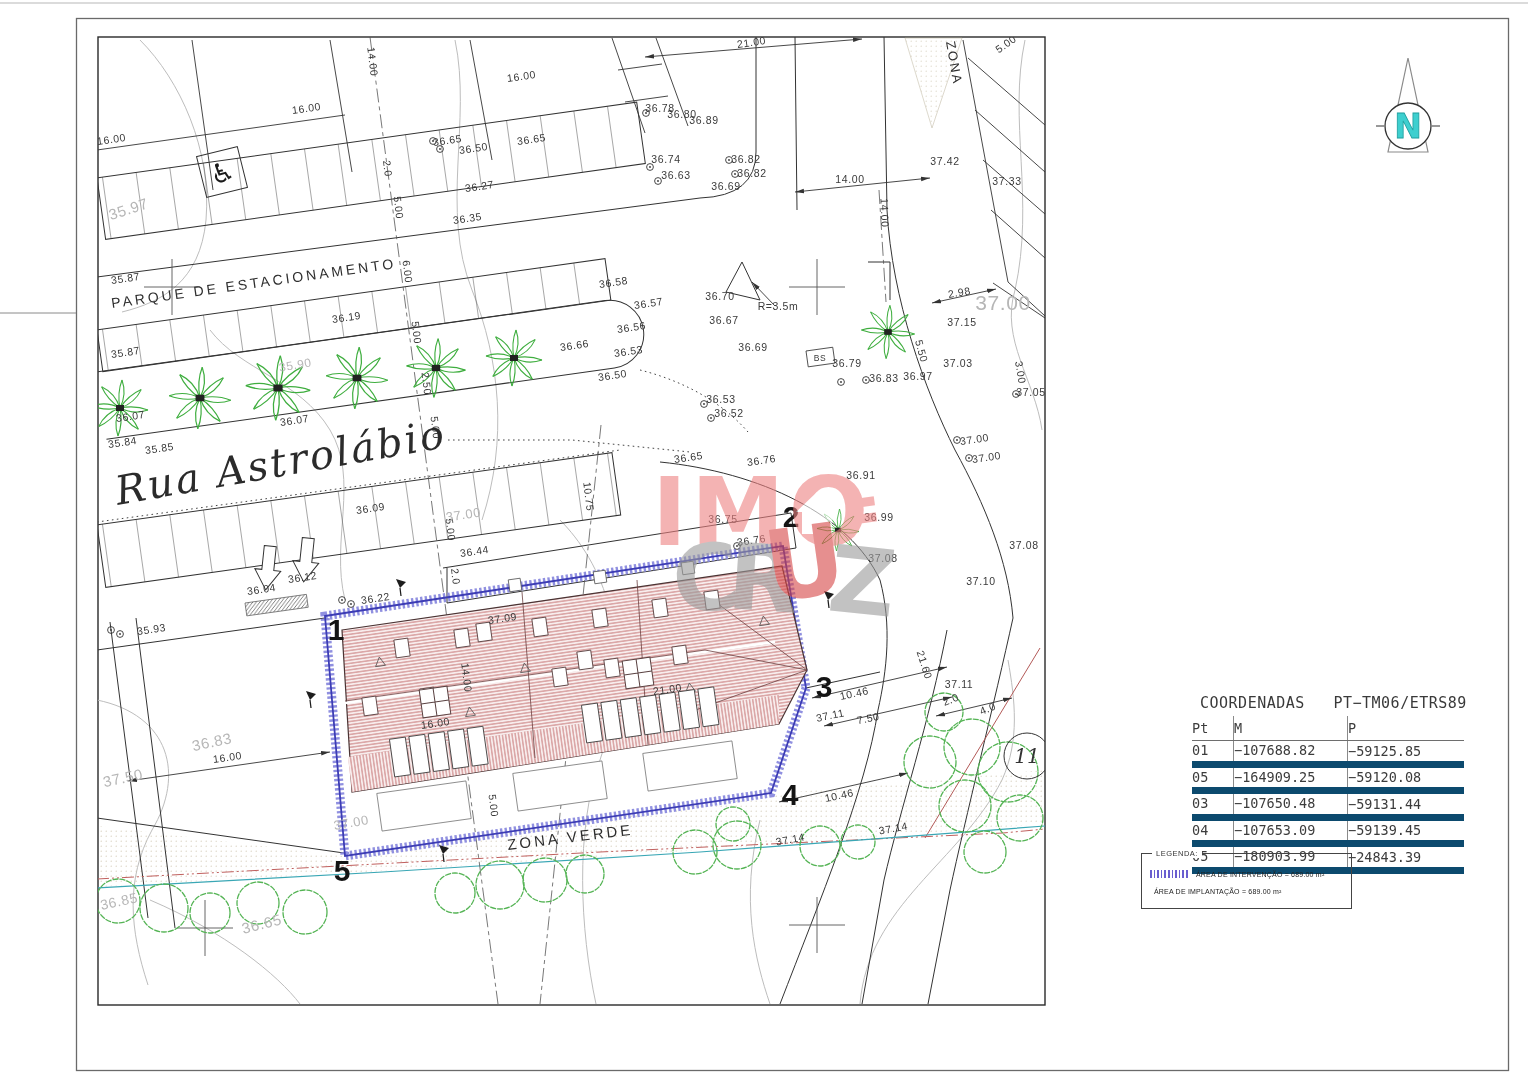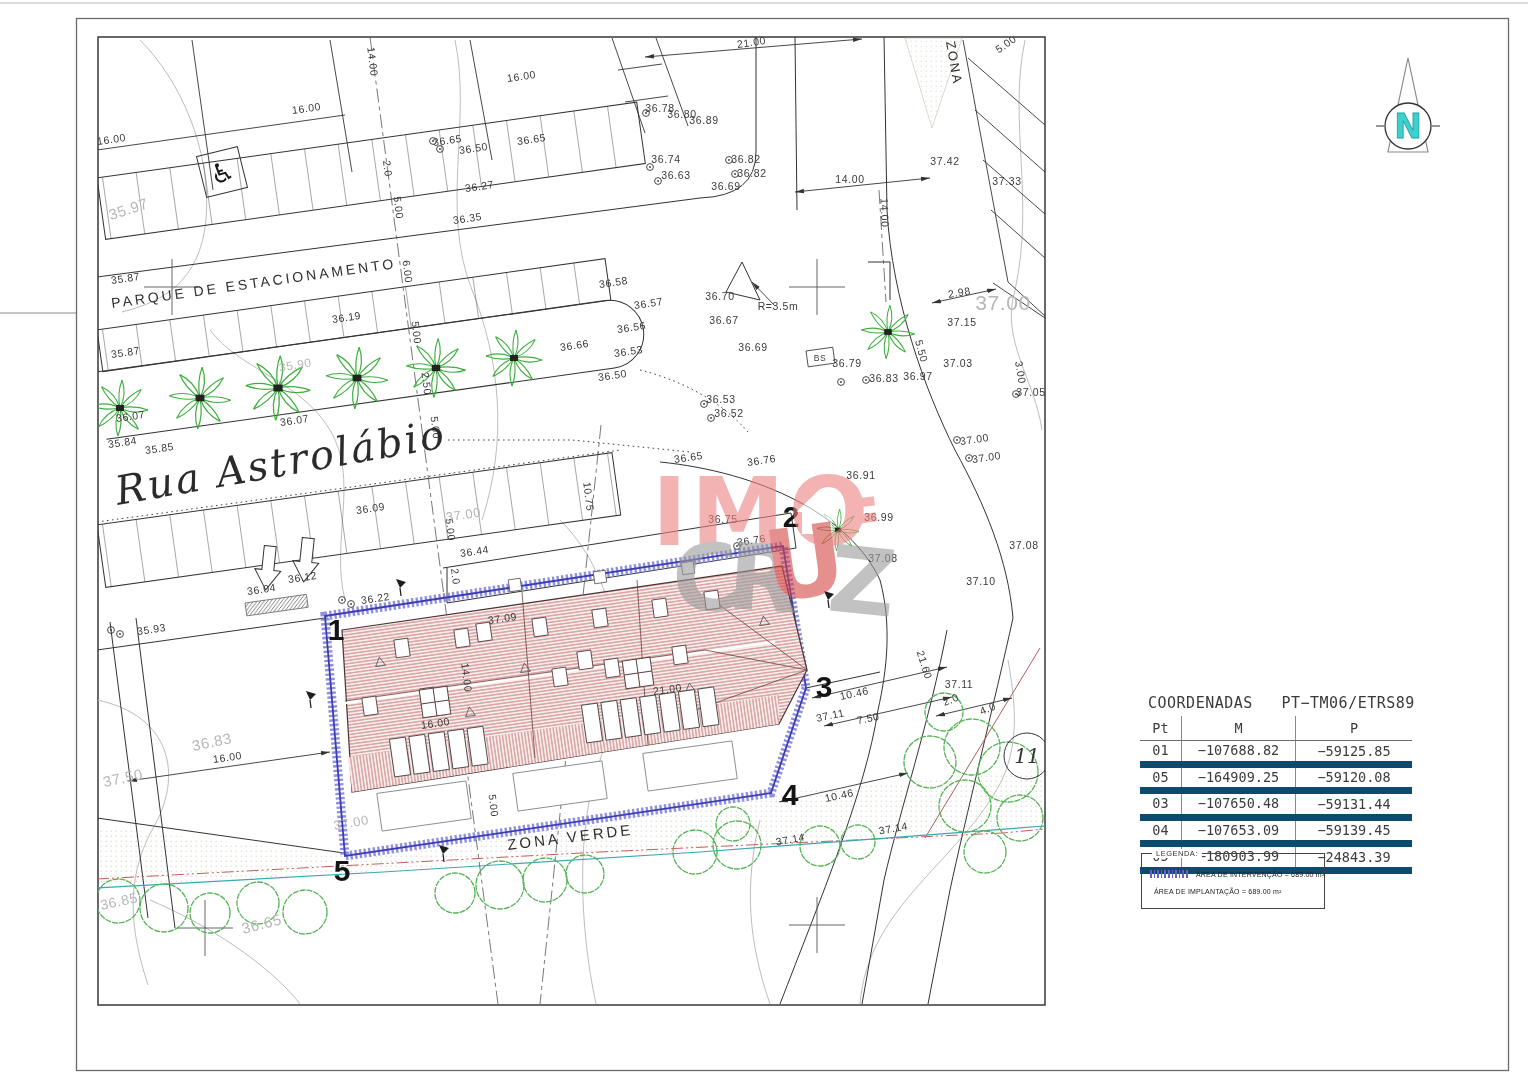--- a/index.html
+++ b/index.html
@@ -8,33 +8,33 @@
   #plan{position:absolute;left:0;top:0;}
   
   text.ann{font-family:"Liberation Sans",sans-serif;fill:#3a3a3a;letter-spacing:.6px;text-anchor:middle;}
   text.ann.g{fill:#b6b6b6;}
   text.ann.street{letter-spacing:3px;fill:#2e2e2e;text-anchor:start;}
   text.ann.street2{letter-spacing:2px;fill:#2e2e2e;text-anchor:start;}
   text.ann.rua{font-family:"DejaVu Serif",serif;font-style:italic;letter-spacing:2.5px;fill:#2b2b2b;text-anchor:start;}
   text.vertex{font-family:"Liberation Sans",sans-serif;font-weight:600;font-size:30px;fill:#141414;text-anchor:middle;}
   text.lotnum{font-family:"DejaVu Serif",serif;font-style:italic;font-size:20px;fill:#333;text-anchor:middle;}
   
-  #coord-table{position:absolute;left:1140px;top:694px;width:272px;color:#3c3c3c;
+  #coord-table{position:absolute;left:1192px;top:694px;width:272px;color:#3c3c3c;
     font-family:"DejaVu Sans Mono","Liberation Mono",monospace;}
   #coord-table .tt{font-size:15px;letter-spacing:.5px;white-space:pre;margin:0 0 4px 8px;color:#3a3a3a;}
   .t-grid{width:272px;}
   .t-row{display:grid;grid-template-columns:42px 114px 116px;height:19.5px;align-items:center;border-bottom:7px solid #0c4a6e;}
   .t-row.hdr{height:24px;border-bottom:1px solid #6e6e6e;}
-  .t-row span{display:block;text-align:center;font-size:13.5px;}
+  .t-row span{display:block;text-align:left;font-size:13.5px;}
   .t-row .c1{border-right:1px solid #8a8a8a;height:100%;line-height:19.5px;}
   .t-row.hdr .c1{line-height:24px;}
   .t-row .c2{border-right:1px solid #8a8a8a;height:100%;line-height:19.5px;}
   .t-row.hdr .c2{line-height:24px;}
   
-  #legend{position:absolute;left:1141px;top:853px;width:182px;height:54px;border:1px solid #444;}
+  #legend{position:absolute;left:1141px;top:853px;width:182px;height:54px;border:1px solid #444;padding-left:27px;}
   #legend .lg-title{position:absolute;left:10px;top:-5px;background:#fff;padding:0 4px;font-size:7.5px;
      letter-spacing:.5px;color:#333;}
   #legend .lg-titleline{position:absolute;left:-1px;top:-1px;width:10px;height:1px;background:#444;}
   #legend .lg-row{position:absolute;left:8px;display:flex;align-items:center;gap:6px;}
   #legend .lg-row.r1{top:16px;}
   #legend .lg-row.r2{top:34px;left:12px;}
   #legend .sw{width:40px;height:8px;
      background:repeating-linear-gradient(90deg,#6a5fd0 0 1.6px,rgba(255,255,255,0) 1.6px 3.6px);}
   #legend .lg-lab{font-size:7px;color:#222;letter-spacing:.2px;white-space:nowrap;}
   

